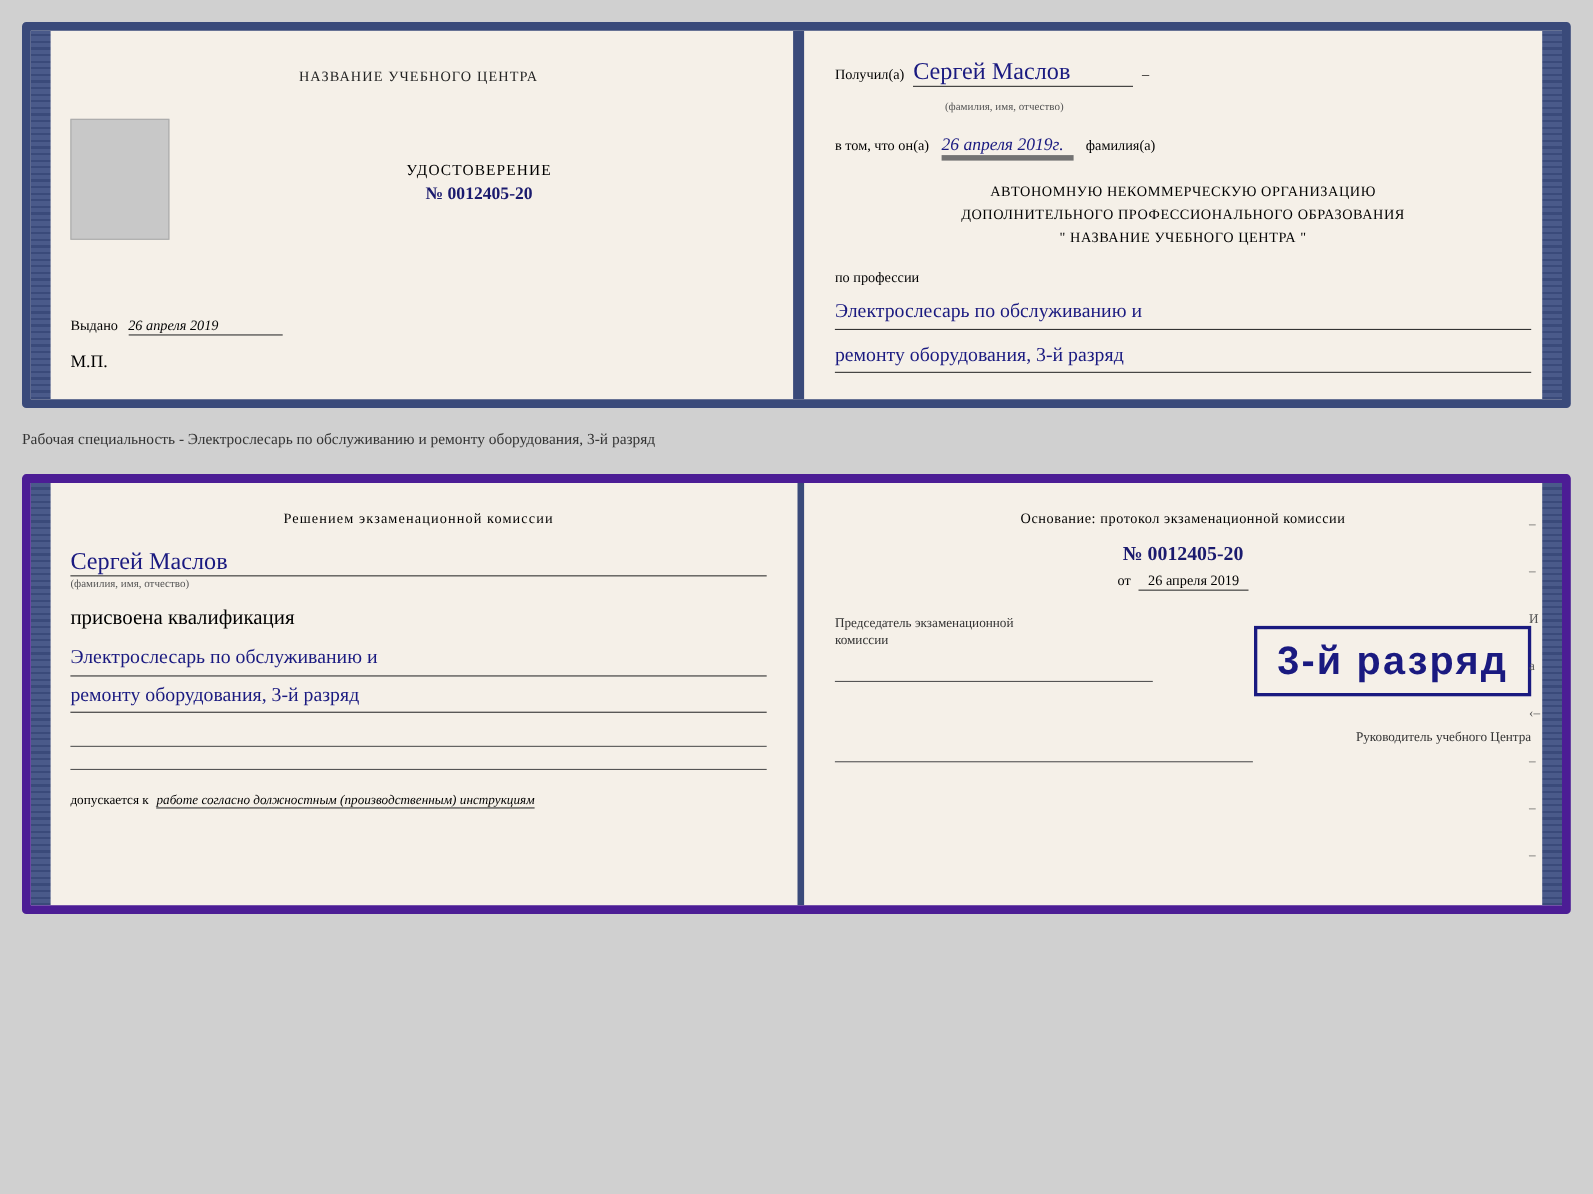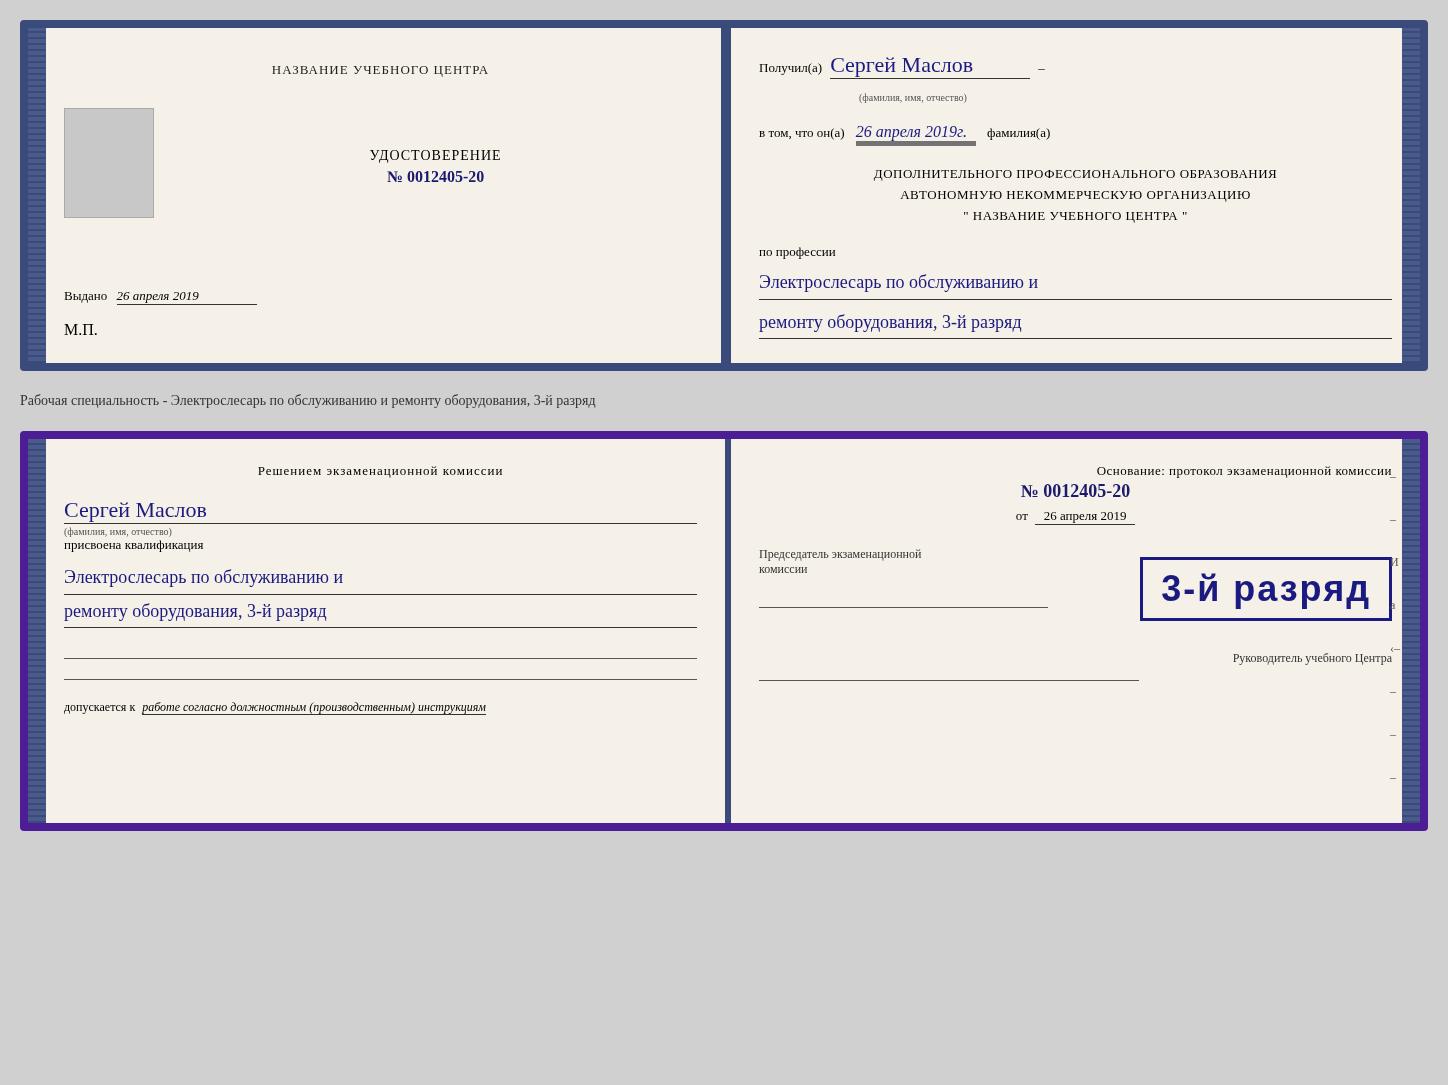--- a/index.html
+++ b/index.html
@@ -270,21 +270,22 @@
     .handwritten-name2 {
       font-family: 'Brush Script MT', cursive;
       font-size: 22px;
       color: #1a1a80;
       border-bottom: 1px solid #333;
       display: block;
       min-width: 180px;
     }
 
     .prisvoena-text {
-      font-size: 13px;
+      font-size: 19px;
+      margin-top: 14px;
       margin-bottom: 8px;
     }
 
     .handwritten-qual {
       font-family: 'Brush Script MT', cursive;
       font-size: 18px;
       color: #1a1a80;
       display: block;
       line-height: 1.8;
       border-bottom: 1px solid #333;
@@ -306,22 +307,22 @@
 
     .italic-underline {
       font-style: italic;
       border-bottom: 1px solid #333;
     }
 
     
     .osnovanie {
       font-size: 13px;
       letter-spacing: 0.5px;
-      text-align: right;
-      margin-bottom: 2px;
+      text-align: center;
+      margin-bottom: 14px;
     }
 
     .cert2-number {
       font-size: 18px;
       font-weight: bold;
       color: #1a1a6e;
       text-align: center;
       display: block;
       margin-bottom: 6px;
     }
@@ -427,22 +428,22 @@
       </div>
       <span class="small-label" style="margin-left:100px; text-align:left;">(фамилия, имя, отчество)</span>
 
       <div class="v-tom-line">
         <span>в том, что он(а)</span>
         <span class="handwritten-date" style="margin-left:8px; margin-right:8px;">26 апреля 2019г.</span>
         <span>фамилия(а)</span>
       </div>
 
       <div class="org-block">
+        <div>АВТОНОМНУЮ НЕКОММЕРЧЕСКУЮ ОРГАНИЗАЦИЮ</div>
         <div>ДОПОЛНИТЕЛЬНОГО ПРОФЕССИОНАЛЬНОГО ОБРАЗОВАНИЯ</div>
-        <div>АВТОНОМНУЮ НЕКОММЕРЧЕСКУЮ ОРГАНИЗАЦИЮ</div>
         <div>"   НАЗВАНИЕ УЧЕБНОГО ЦЕНТРА   "</div>
       </div>
 
       <div class="po-professii">
         <span>по профессии</span>
         <span class="handwritten-profession">Электрослесарь по обслуживанию и</span>
         <span class="handwritten-profession">ремонту оборудования, 3-й разряд</span>
       </div>
     </div>
   </div>

